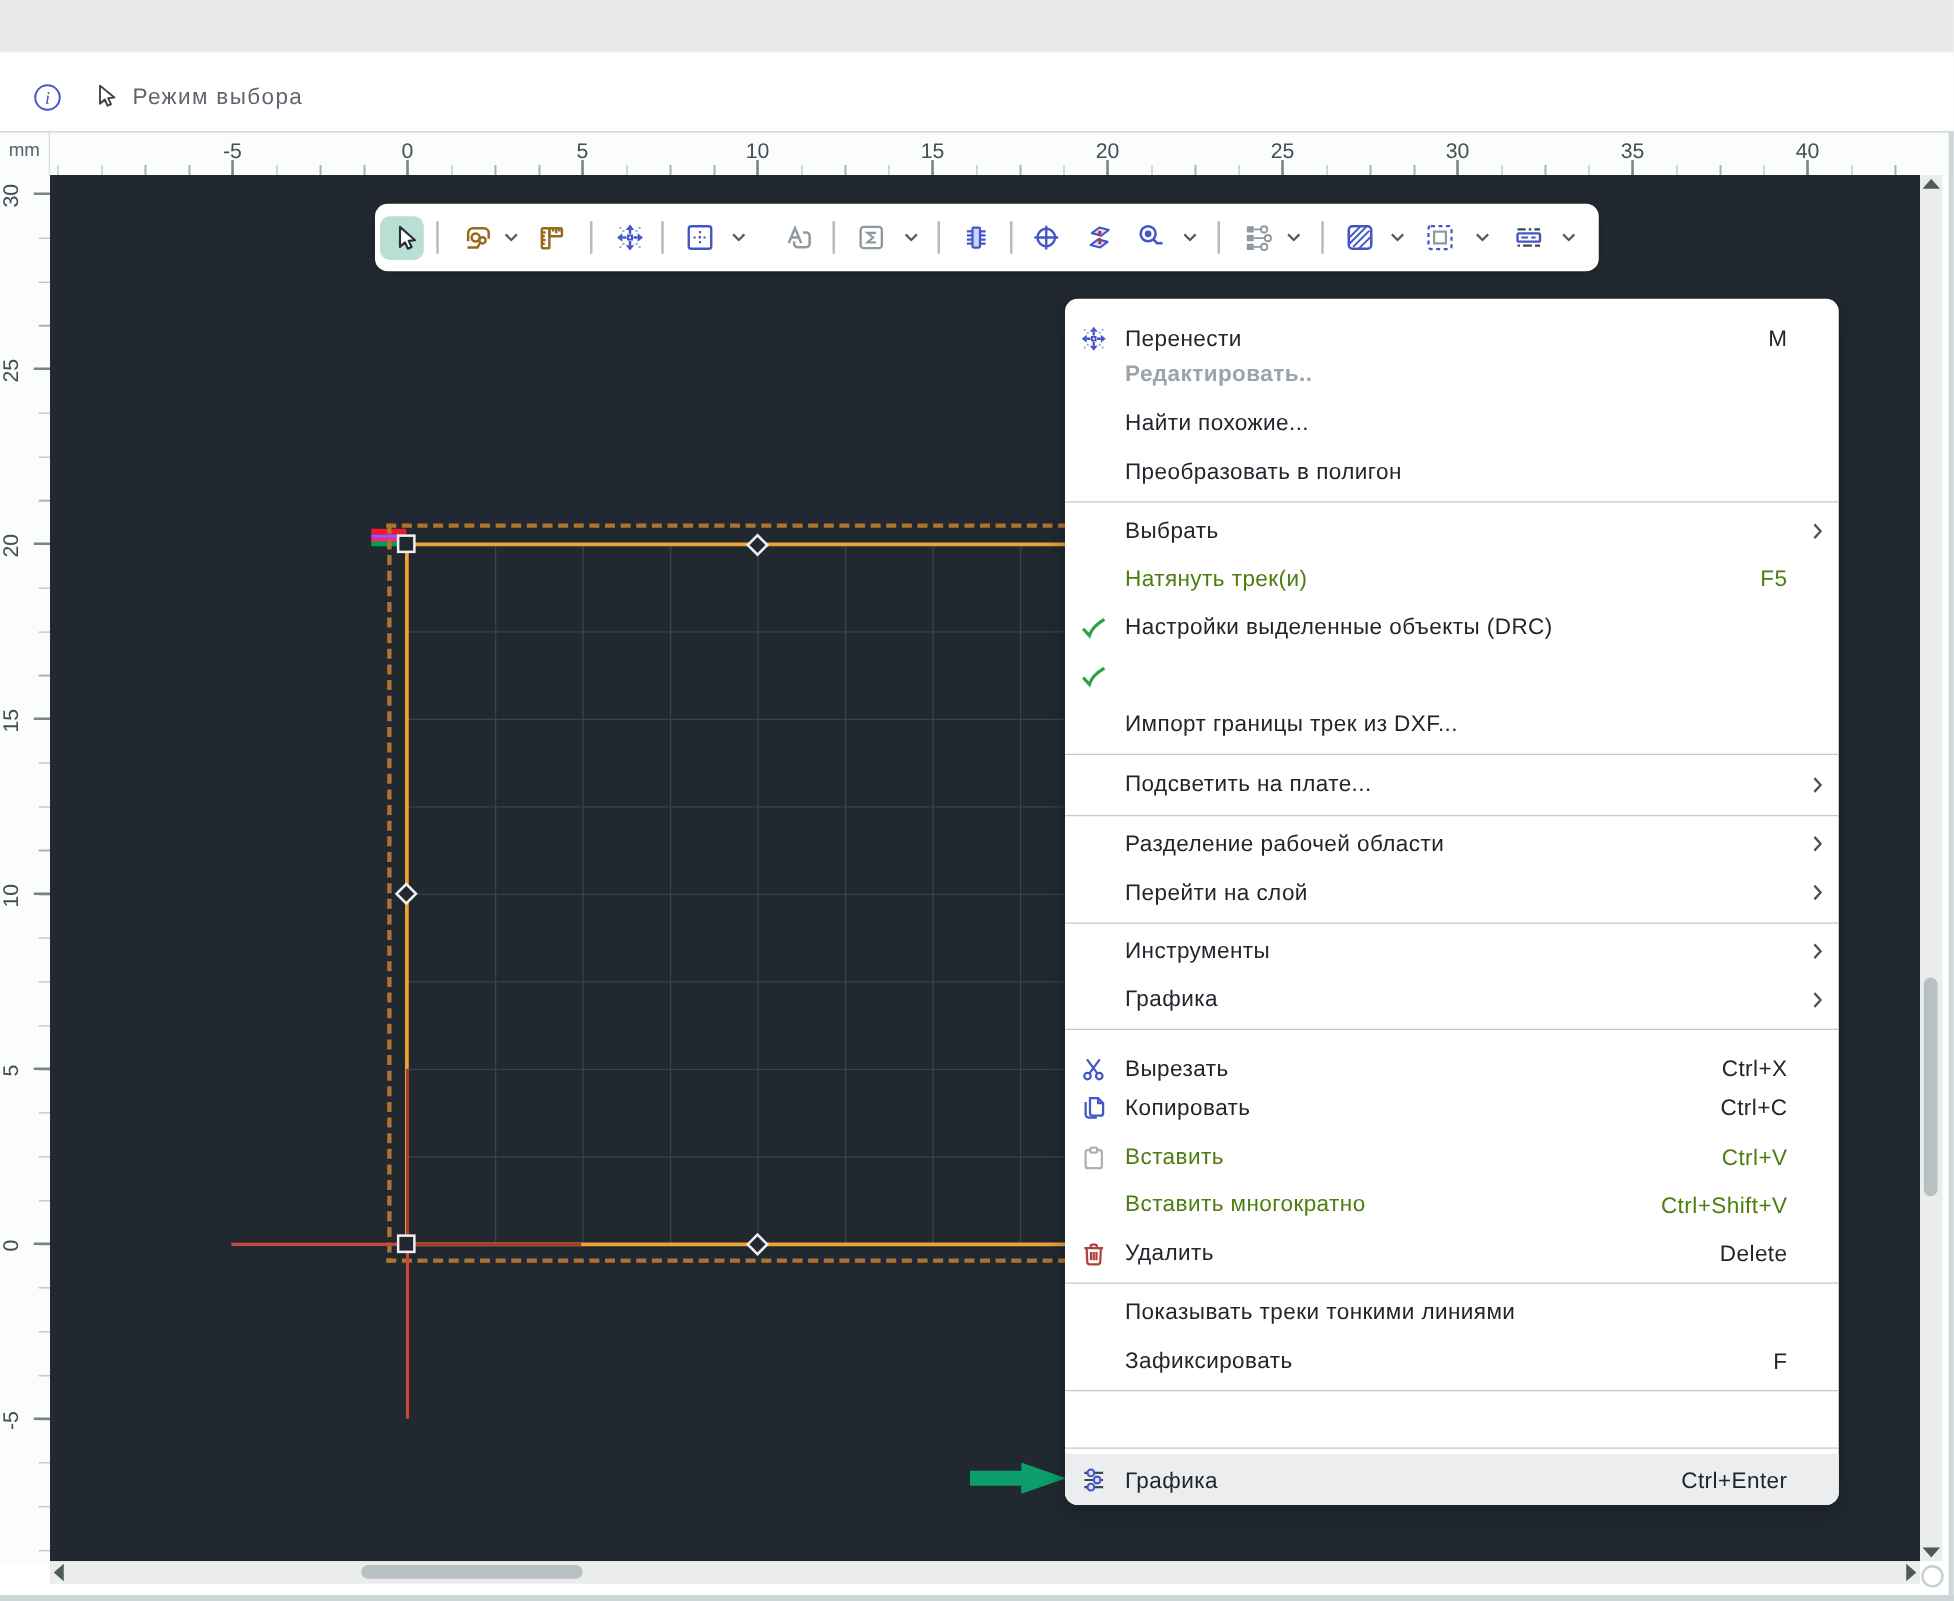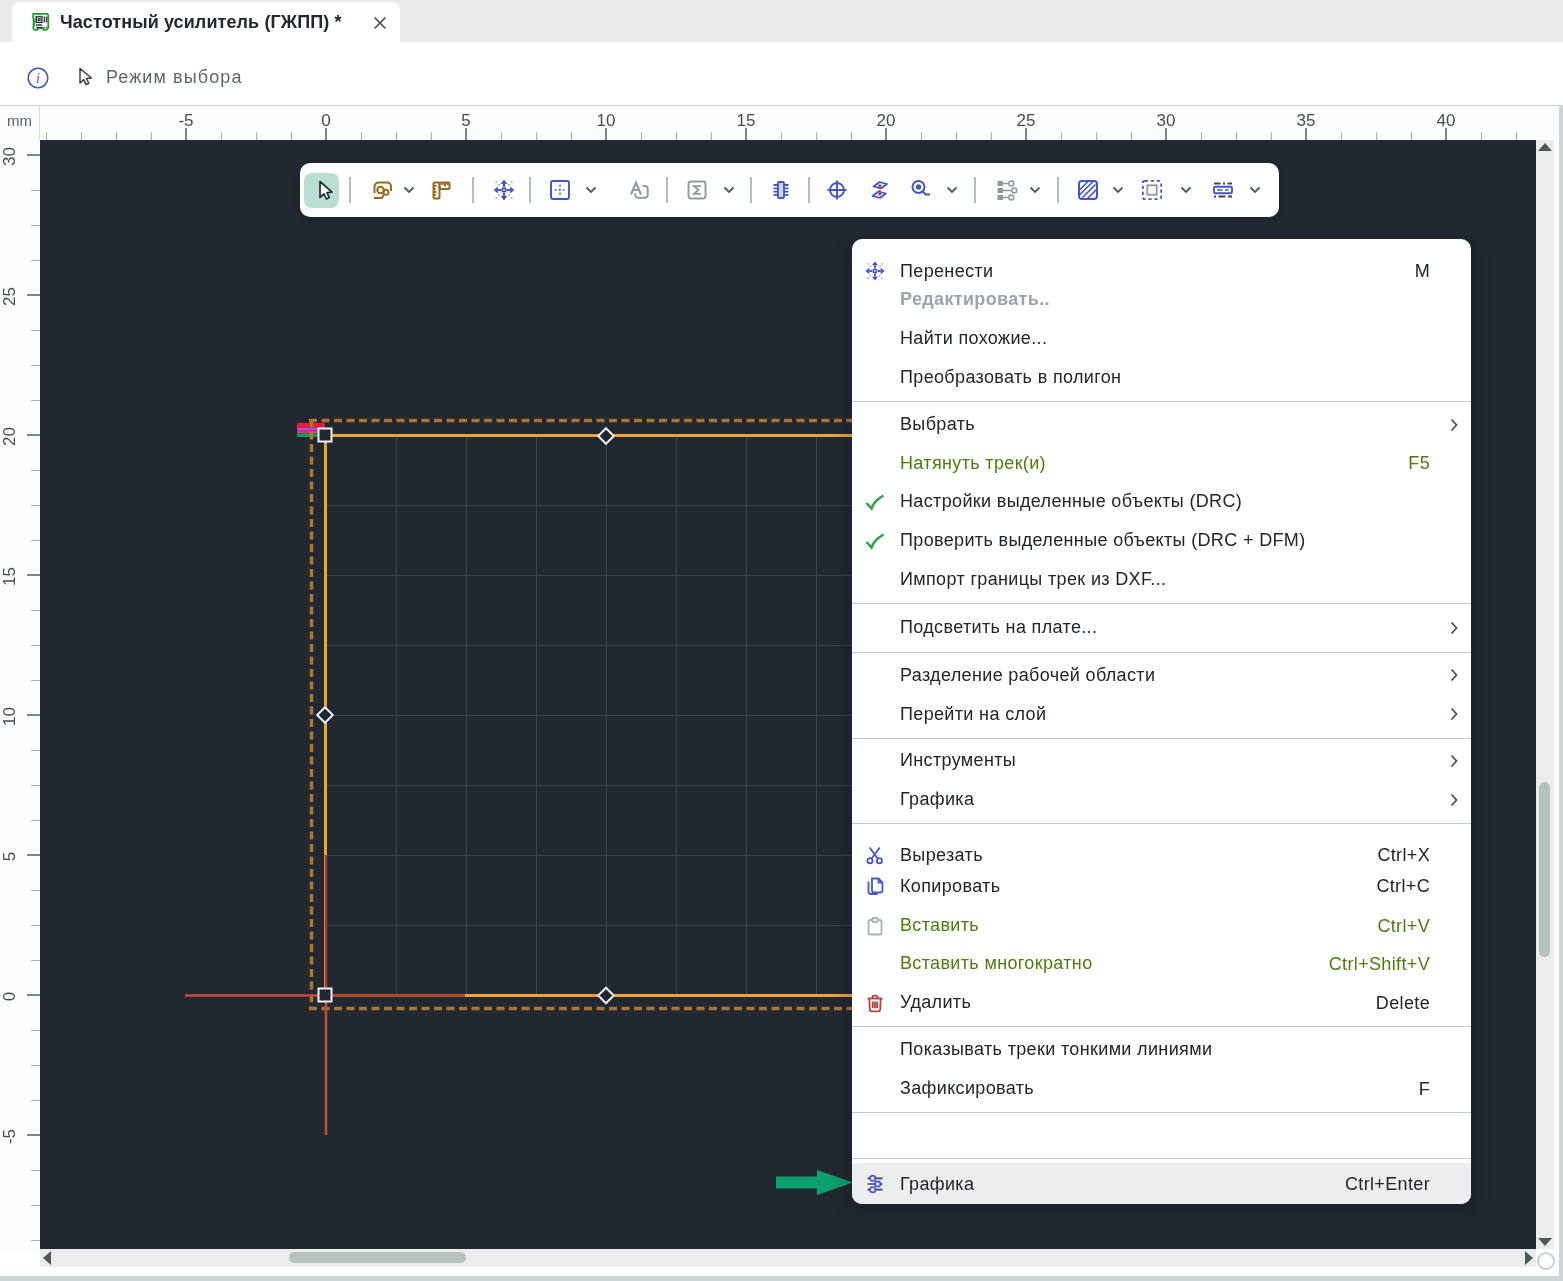--- a/index.html
+++ b/index.html
@@ -44,32 +44,20 @@
 .msc{position:absolute;right:41px;top:0;height:38px;line-height:38px}
 .marr{position:absolute;right:13px;top:12px;width:8px;height:14px}
 .msep{position:absolute;left:0;right:0;height:1px;background:#c3cacd}
 .dis{color:#4d7c0f}
 </style>
 </head>
 <body>
 <div id="app">
 
 <div class="abs" id="tabstrip"></div>
-<div class="abs" id="tab">
-  <svg class="abs" style="left:16px;top:8px" width="24" height="24" viewBox="0 0 24 24">
-    <path d="M5.2 3.8 H18.6 A1.7 1.7 0 0 1 20.3 5.5 V17.9 L18.4 19.8 H15.3 V18.1 H9.6 V19.8 H7 A1.7 1.7 0 0 1 5.3 18.1 V16.4 L6.6 15.4 5.2 14.4 6.6 13.4 5.2 12.4 6.6 11.4 5.2 10.4 6.6 9.4 5.2 8.4 Z" fill="none" stroke="#1d9b2c" stroke-width="1.7" stroke-linejoin="round"></path>
-    <rect x="8.2" y="6.6" width="5.8" height="5.8" fill="none" stroke="#39424a" stroke-width="1.5"></rect>
-    <rect x="10.1" y="8.5" width="2" height="2" fill="none" stroke="#39424a" stroke-width="1.2"></rect>
-    <path d="M16.4 6.6 v6 M18.6 6.6 v6 M8.2 15 h6 M8.2 17.4 h6 M16.4 16.9 v1 M18.6 16.9 v1" stroke="#39424a" stroke-width="1.5" fill="none"></path>
-  </svg>
-  <div class="abs" id="tabtitle">Частотный усилитель (ГЖПП) *</div>
-  <svg class="abs" style="left:360px;top:13px" width="16" height="16" viewBox="0 0 16 16">
-    <path d="M2.5 2.5 L13.5 13.5 M13.5 2.5 L2.5 13.5" stroke="#4a5056" stroke-width="1.7"></path>
-  </svg>
-</div>
 
 <div class="abs" id="row2">
   <svg class="abs" style="left:27px;top:25px" width="22" height="22" viewBox="0 0 22 22">
     <circle cx="11" cy="11" r="9.8" fill="none" stroke="#4559c9" stroke-width="1.6"></circle>
     <text x="11" y="16" font-family="Liberation Serif,serif" font-style="italic" font-size="14.5" fill="#4559c9" text-anchor="middle">i</text>
   </svg>
   <svg class="abs" style="left:74px;top:24px" width="22" height="22" viewBox="0 0 22 22">
     <path d="M6 2.5 L6 17 L9.8 13.6 L12.1 18.6 L14.8 17.3 L12.5 12.5 L17.5 12 Z" fill="#fff" stroke="#3a4148" stroke-width="1.5" stroke-linejoin="round"></path>
   </svg>
   <div class="abs" id="mode-label">Режим выбора</div>
@@ -362,21 +350,20 @@
   <div class="mrow" style="top:243.5px">
     <svg class="mico" viewBox="0 0 24 24">
           <path d="M3.5 13 L8.5 18.5 C10 13.5 14.5 9 20.5 5.5" stroke="#2fa14c" stroke-width="2.6" fill="none"></path>
         </svg>
     <span>Настройки выделенные объекты (DRC)</span>
   </div>
   <div class="mrow" style="top:282.5px">
     <svg class="mico" viewBox="0 0 24 24">
           <path d="M3.5 13 L8.5 18.5 C10 13.5 14.5 9 20.5 5.5" stroke="#2fa14c" stroke-width="2.6" fill="none"></path>
         </svg>
-    <span>Проверить выделенные объекты (DRC + DFM)</span>
   </div>
   <div class="mrow" style="top:321.5px">
         <span>Импорт границы трек из DXF...</span>
       </div>
   <div class="msep" style="top:364px"></div>
   <div class="mrow" style="top:369.5px">
         <span>Подсветить на плате...</span>
     <svg class="marr" viewBox="0 0 8 14">
           <path d="M1.5 1.5 L6.5 7 L1.5 12.5" stroke="#4a525a" stroke-width="1.8" fill="none"></path>
         </svg>

